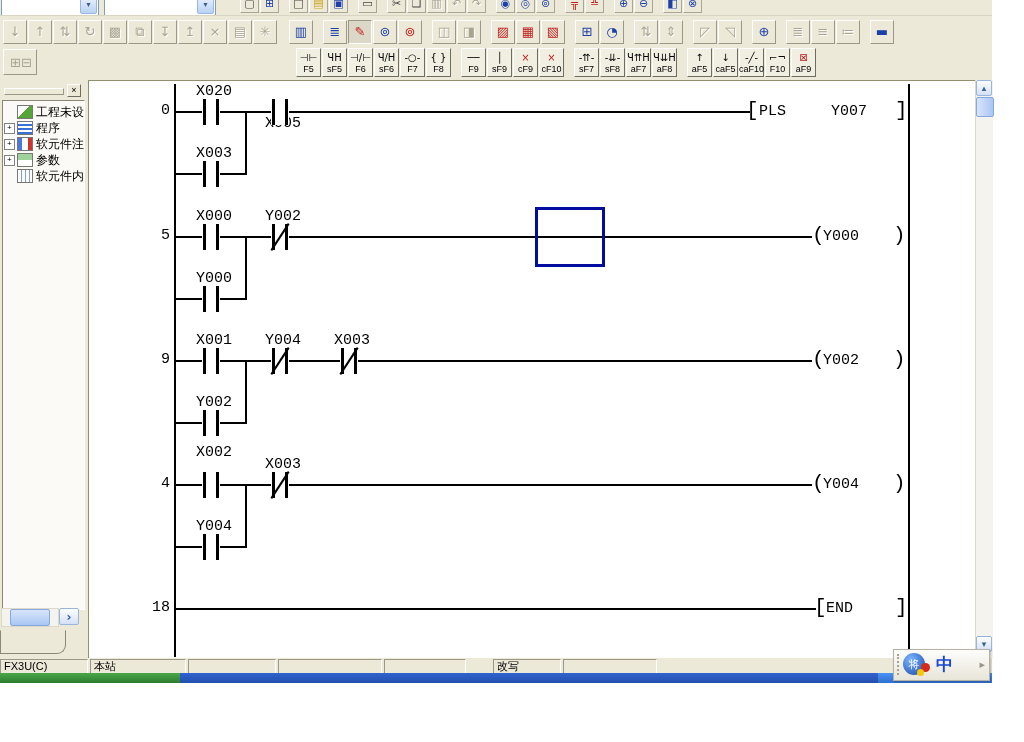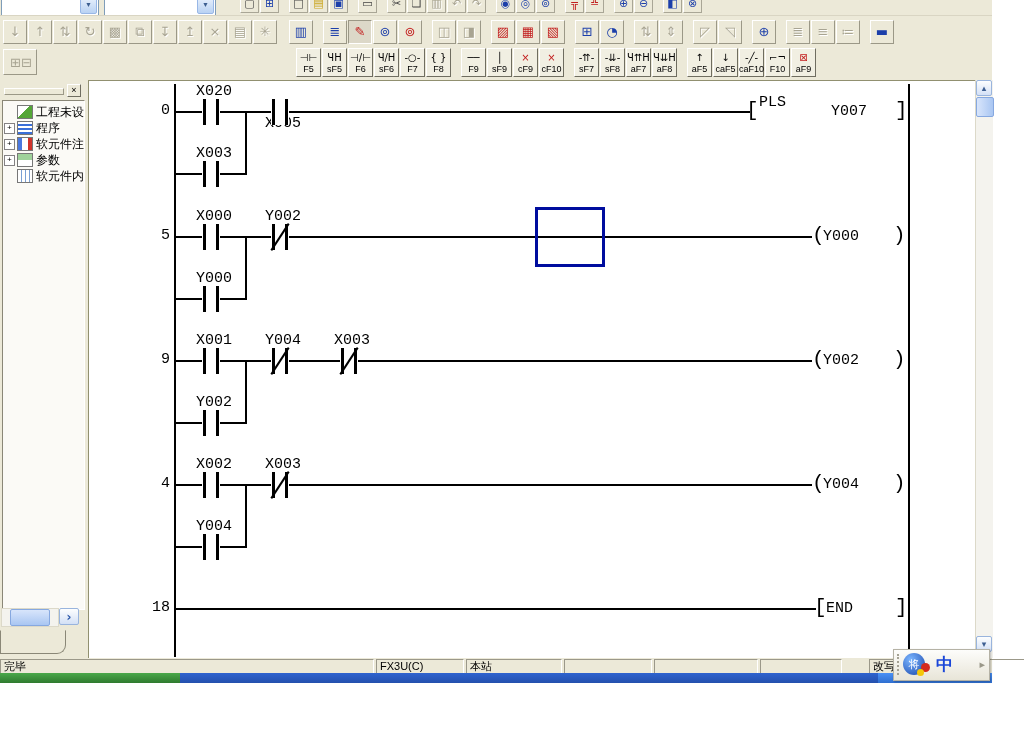--- a/index.html
+++ b/index.html
@@ -403,21 +403,21 @@
         </div>
       <div class="contact" style="left:271px;top:99px;">
           <i class="bar bl"></i>
           <i class="bar br"></i>
         </div>
       <div class="contact" style="left:202px;top:161px;">
           <i class="bar bl"></i>
           <i class="bar br"></i>
         </div>
       <span class="brk" style="left:746px;top:99px;">[</span>
-      <span class="dlbl" style="left:759px;top:95px;">PLS</span>
+      <span class="dlbl" style="left:759px;top:104px;">PLS</span>
       <span class="dlbl" style="left:831px;top:104px;">Y007</span>
       <span class="brk" style="left:895px;top:99px;">]</span>
 
       <span class="step" style="left:138px;top:228px;">5</span>
       <div class="wire" style="left:174px;top:236px;width:638px;height:2px;"></div>
       <div class="wire" style="left:245px;top:236px;width:2px;height:64px;"></div>
       <div class="wire" style="left:174px;top:298px;width:73px;height:2px;"></div>
       <span class="dlbl" style="left:196px;top:209px;">X000</span>
       <span class="dlbl" style="left:265px;top:209px;">Y002</span>
       <span class="dlbl" style="left:196px;top:271px;">Y000</span>
@@ -466,21 +466,21 @@
           <i class="bar br"></i>
         </div>
       <span class="brk" style="left:812px;top:348px;">(</span>
       <span class="dlbl" style="left:823px;top:353px;">Y002</span>
       <span class="brk" style="left:893px;top:348px;">)</span>
 
       <span class="step" style="left:138px;top:476px;">4</span>
       <div class="wire" style="left:174px;top:484px;width:638px;height:2px;"></div>
       <div class="wire" style="left:245px;top:484px;width:2px;height:64px;"></div>
       <div class="wire" style="left:174px;top:546px;width:73px;height:2px;"></div>
-      <span class="dlbl" style="left:196px;top:457px;">X002</span>
+      <span class="dlbl" style="left:196px;top:445px;">X002</span>
       <span class="dlbl" style="left:265px;top:457px;">X003</span>
       <span class="dlbl" style="left:196px;top:519px;">Y004</span>
       <div class="contact" style="left:202px;top:472px;">
           <i class="bar bl"></i>
           <i class="bar br"></i>
         </div>
       <div class="contact" style="left:271px;top:472px;">
           <i class="bar bl"></i>
           <i class="bar br"></i>
           <i class="sl"></i>
@@ -501,21 +501,20 @@
     </div>
 
     <div class="vsb">
       <button class="sbtn" style="top:0;">▴</button>
       <span class="vthumb"></span>
       <button class="sbtn" style="top:556px;">▾</button>
     </div>
 
     <div class="status">
 
-        <span class="scell" style="width: 366px;">完毕</span>
 
         <span class="scell" style="width: 80px;">FX3U(C)</span>
 
         <span class="scell" style="width: 88px;">本站</span>
 
         <span class="scell" style="width: 80px;"></span>
 
         <span class="scell" style="width: 96px;"></span>
 
         <span class="scell" style="width: 74px;"></span>

